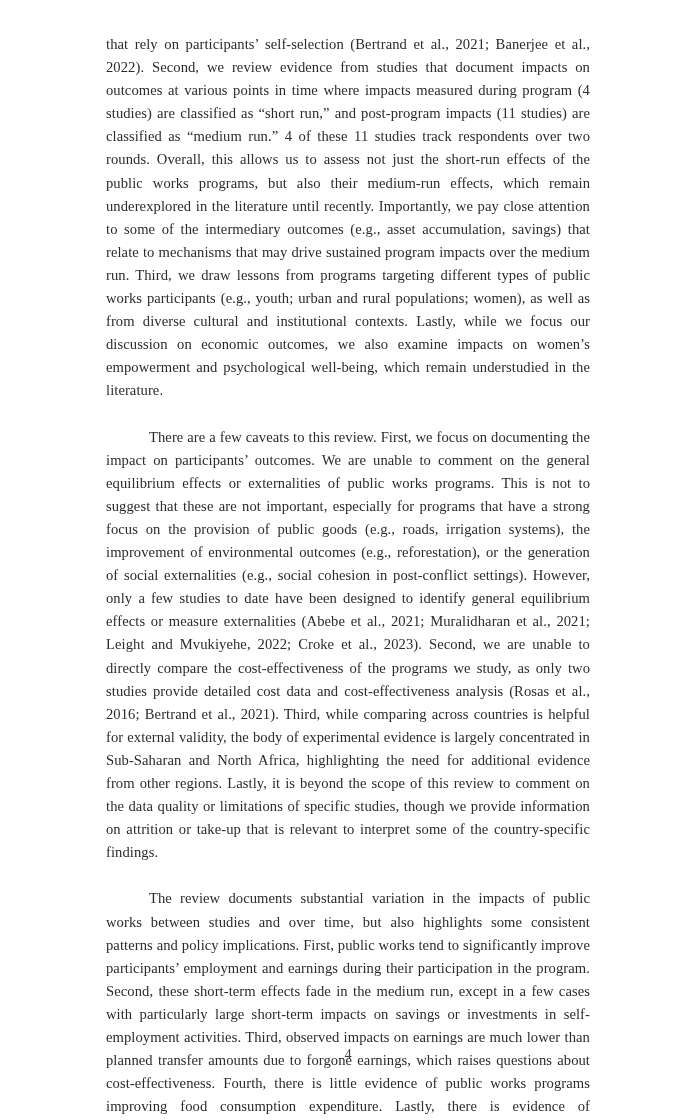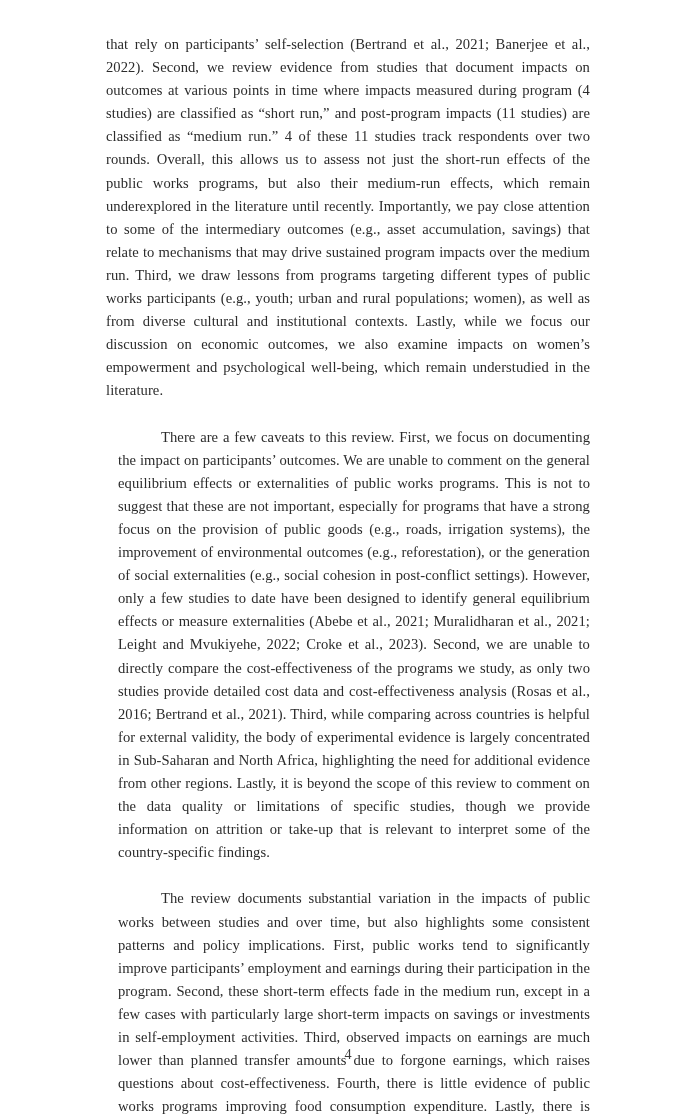--- a/index.html
+++ b/index.html
@@ -44,21 +44,20 @@
     word-spacing: 0.005em;
     hyphens: none;
   }
 
   .para.indent {
     text-indent: 43px;
   }
 
   .para + .para {
     margin-top: 23.1px;
-    margin-left: 12px;
   }
 
   .footer {
     position: absolute;
     left: 0;
     top: 1046px;
     width: 680px;
     text-align: center;
     font-size: 14.2px;
     line-height: 16px;

